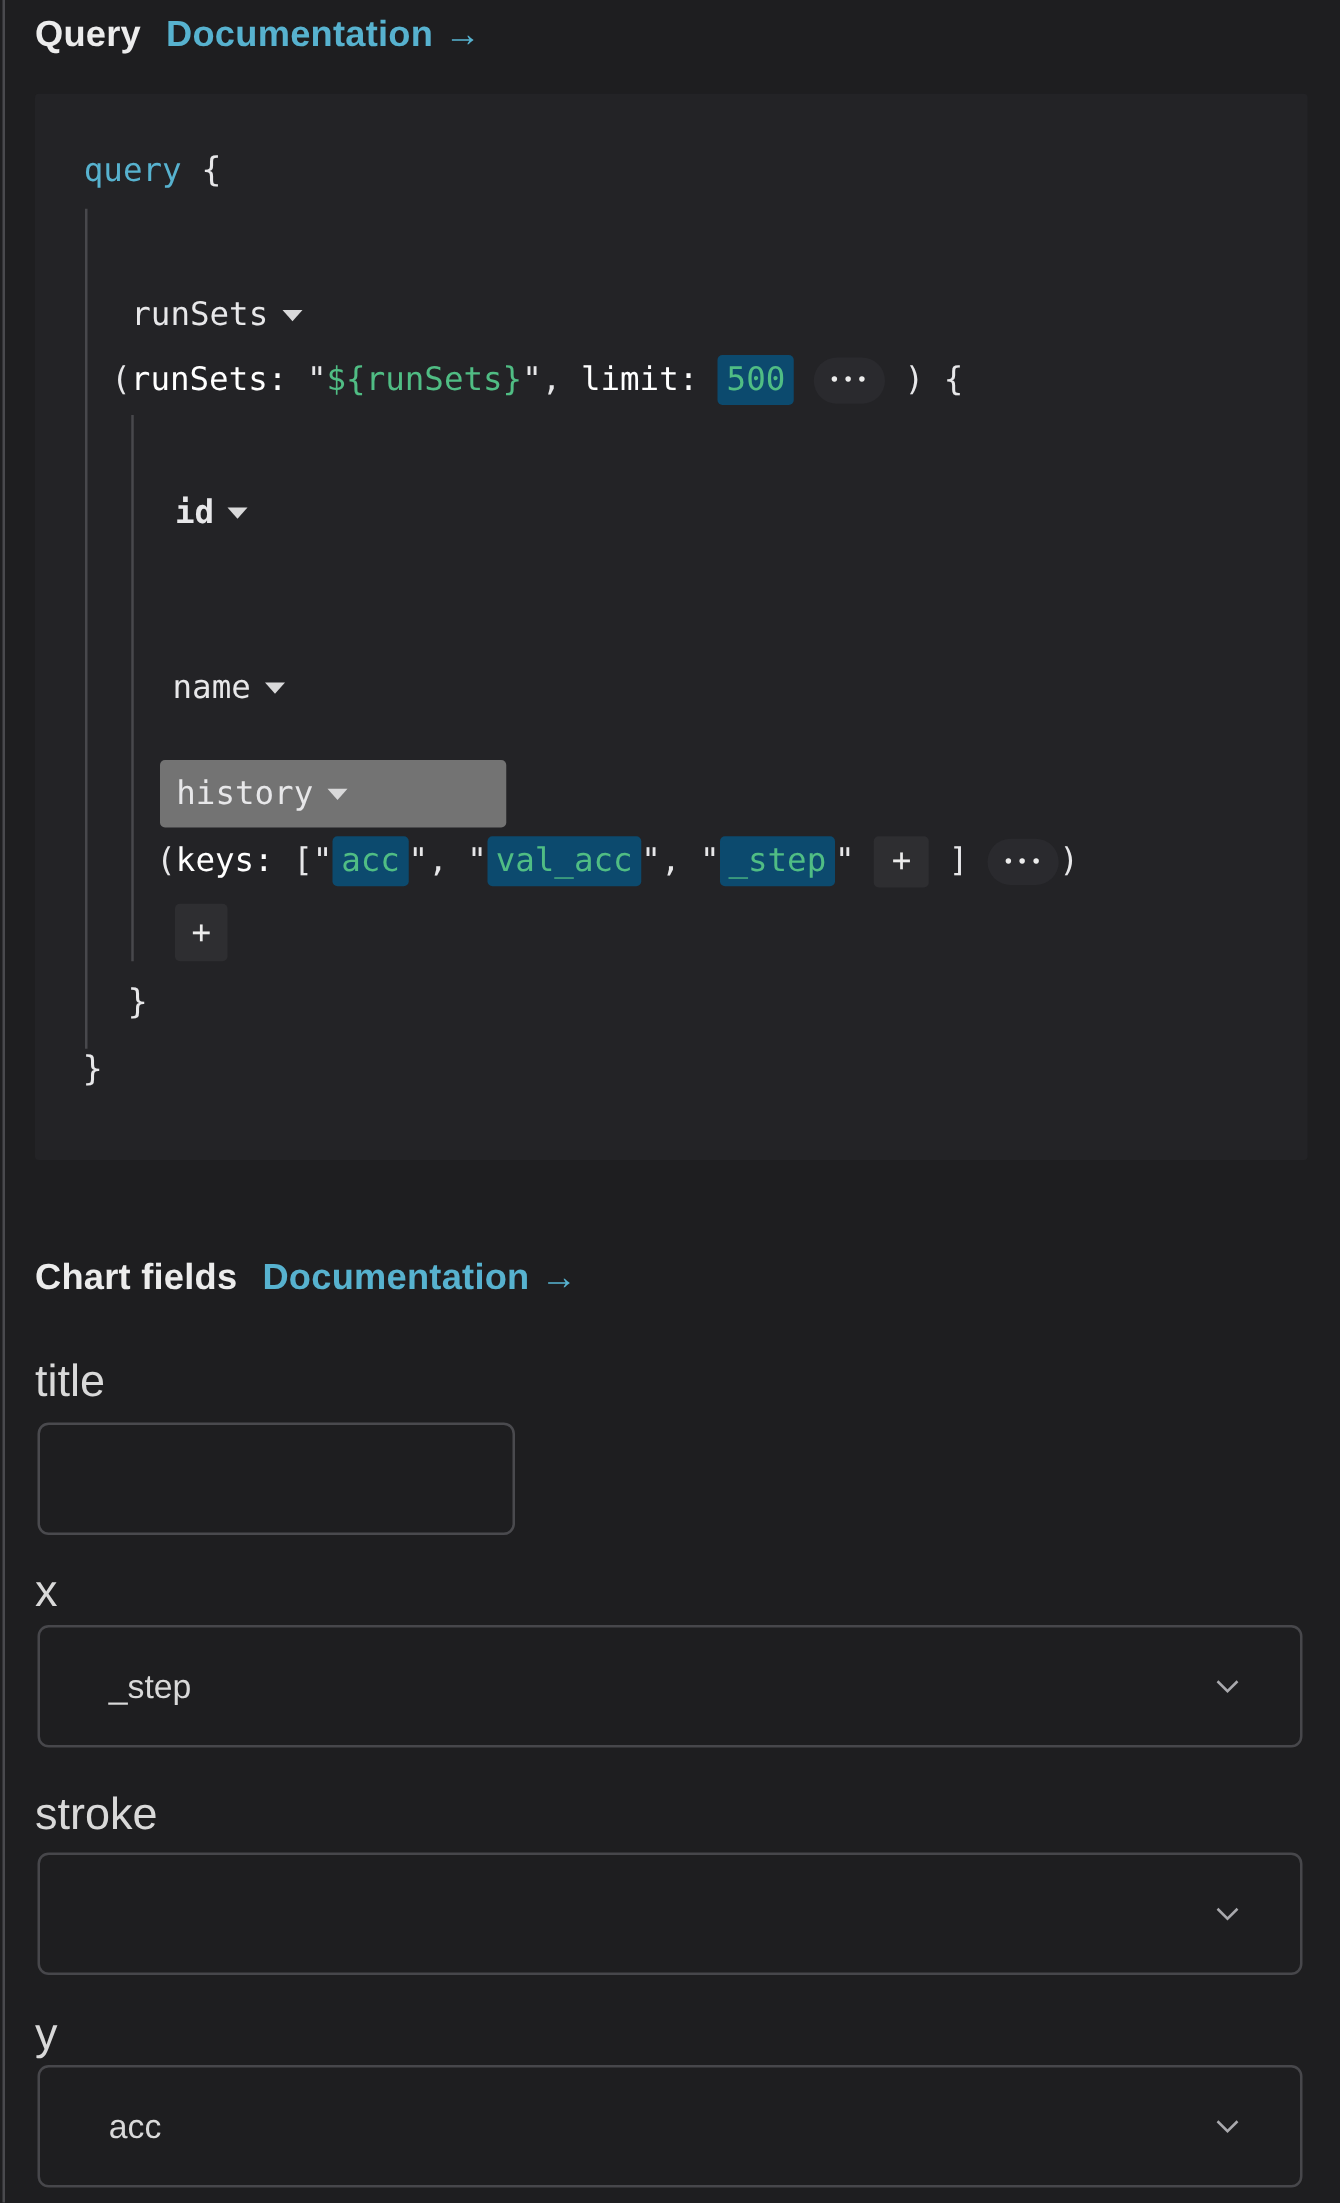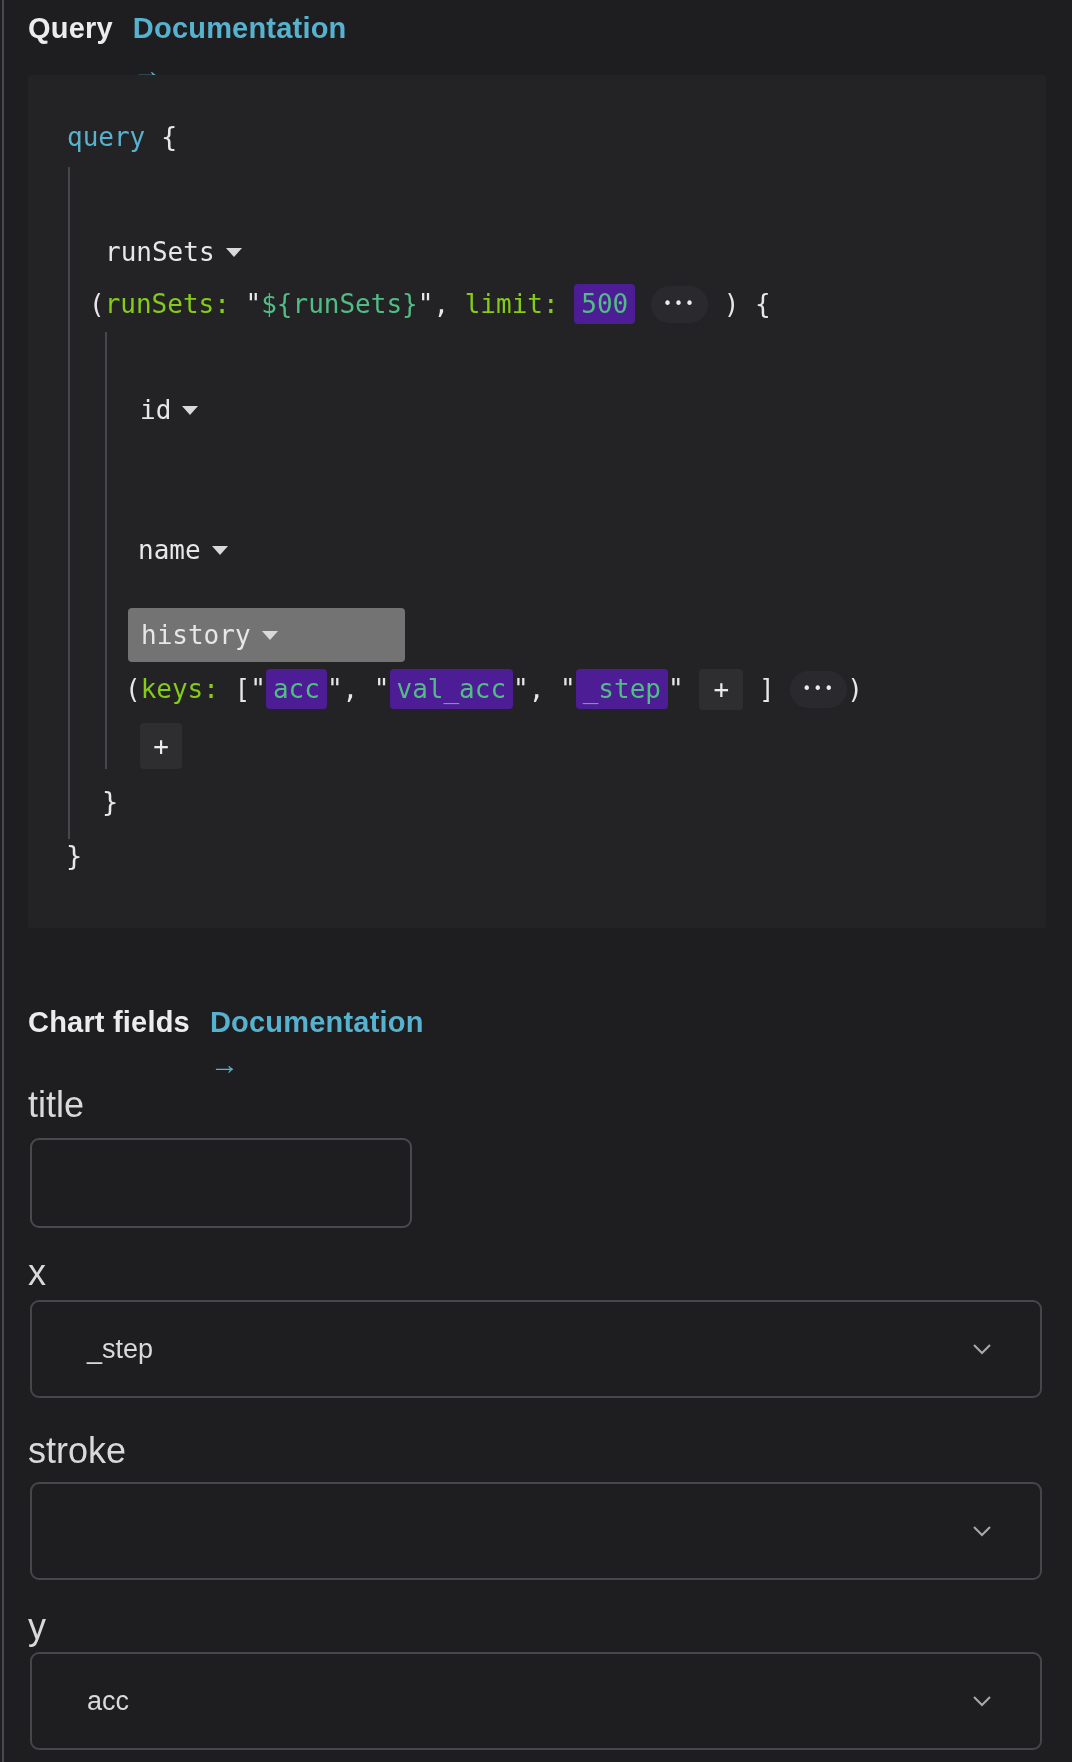--- a/index.html
+++ b/index.html
@@ -17,43 +17,43 @@
   }
   
   .section-heading {
     position: absolute;
     display: flex; align-items: baseline; gap: 20px;
     font-size: 29px; font-weight: 700; color: #ececec;
     letter-spacing: 0.2px;
   }
   .doc-link {
     color: #57b2cf; text-decoration: none; font-weight: 700; cursor: pointer;
-    display: inline-flex; align-items: baseline; gap: 9px; flex-direction: column;
+    display: inline-flex; align-items: baseline; gap: 9px;
   }
   .heading-query { left: 28px; top: 12px; }
   .heading-chart { left: 28px; top: 1006px; }
 
   
   .editor {
     position: absolute; left: 28px; top: 75px;
     width: 1018px; height: 853px;
     background: #232326; border-radius: 3px;
     font-family: "DejaVu Sans Mono", monospace;
     font-size: 26px; color: #e7e7e9;
   }
   .code-row {
     position: absolute; display: flex; align-items: center;
     white-space: pre; line-height: 34px; height: 34px;
   }
   .tok-kw { color: #57b2cf; }
-  .tok-attr { color: #84cc16; }
+  .tok-attr { color: #ffffff; }
   .tok-str { color: #50bd84; text-align: right; }
   .tok-plain { color: #e7e7e9; }
   .tok-bg {
-    background: #4c1d95; border-radius: 4px; padding: 3px 7px; color: #50bd84;
+    background: #0c4a6e; border-radius: 4px; padding: 3px 7px; color: #50bd84;
   }
   .indent-guide {
     position: absolute; width: 2px; background: #48484c;
   }
   .guide-1 { left: 40px; top: 92px; height: 672px; }
   .guide-2 { left: 77px; top: 257px; height: 437px; }
   .caret-down {
     width: 0; height: 0; display: inline-block;
     border-left: 8px solid transparent; border-right: 8px solid transparent;
     border-top: 9px solid #d9d9da; margin-left: 11px;
@@ -131,21 +131,21 @@
 
   <div class="code-row field-row" style="left:77px; top:160px;text-align:right;">
     <span class="tok-plain">runSets</span>
     <span class="caret-down"></span>
   </div>
 
   <div class="code-row" style="left:61px; top:212px;">
     <span class="tok-plain">(</span><span class="tok-attr">runSets:</span><span class="tok-plain"> </span><span class="tok-plain">"</span><span class="tok-str">${runSets}</span><span class="tok-plain">",</span><span class="tok-plain"> </span><span class="tok-attr">limit:</span><span class="tok-plain"> </span><span class="tok-bg">500</span><span class="tok-plain"> </span><span class="pill-more">•••</span><span class="tok-plain"> </span><span class="tok-plain">) {</span>
   </div>
 
-  <div class="code-row field-row" style="left:112px; top:318px;">
+  <div class="code-row field-row" style="left:112px; top:318px;font-weight:bold;">
     <span class="tok-plain">id</span>
     <span class="caret-down"></span>
   </div>
 
   <div class="code-row field-row" style="left:110px; top:433px;margin-top:25px;">
     <span class="tok-plain">name</span>
     <span class="caret-down"></span>
   </div>
 
   <div class="history-box">

